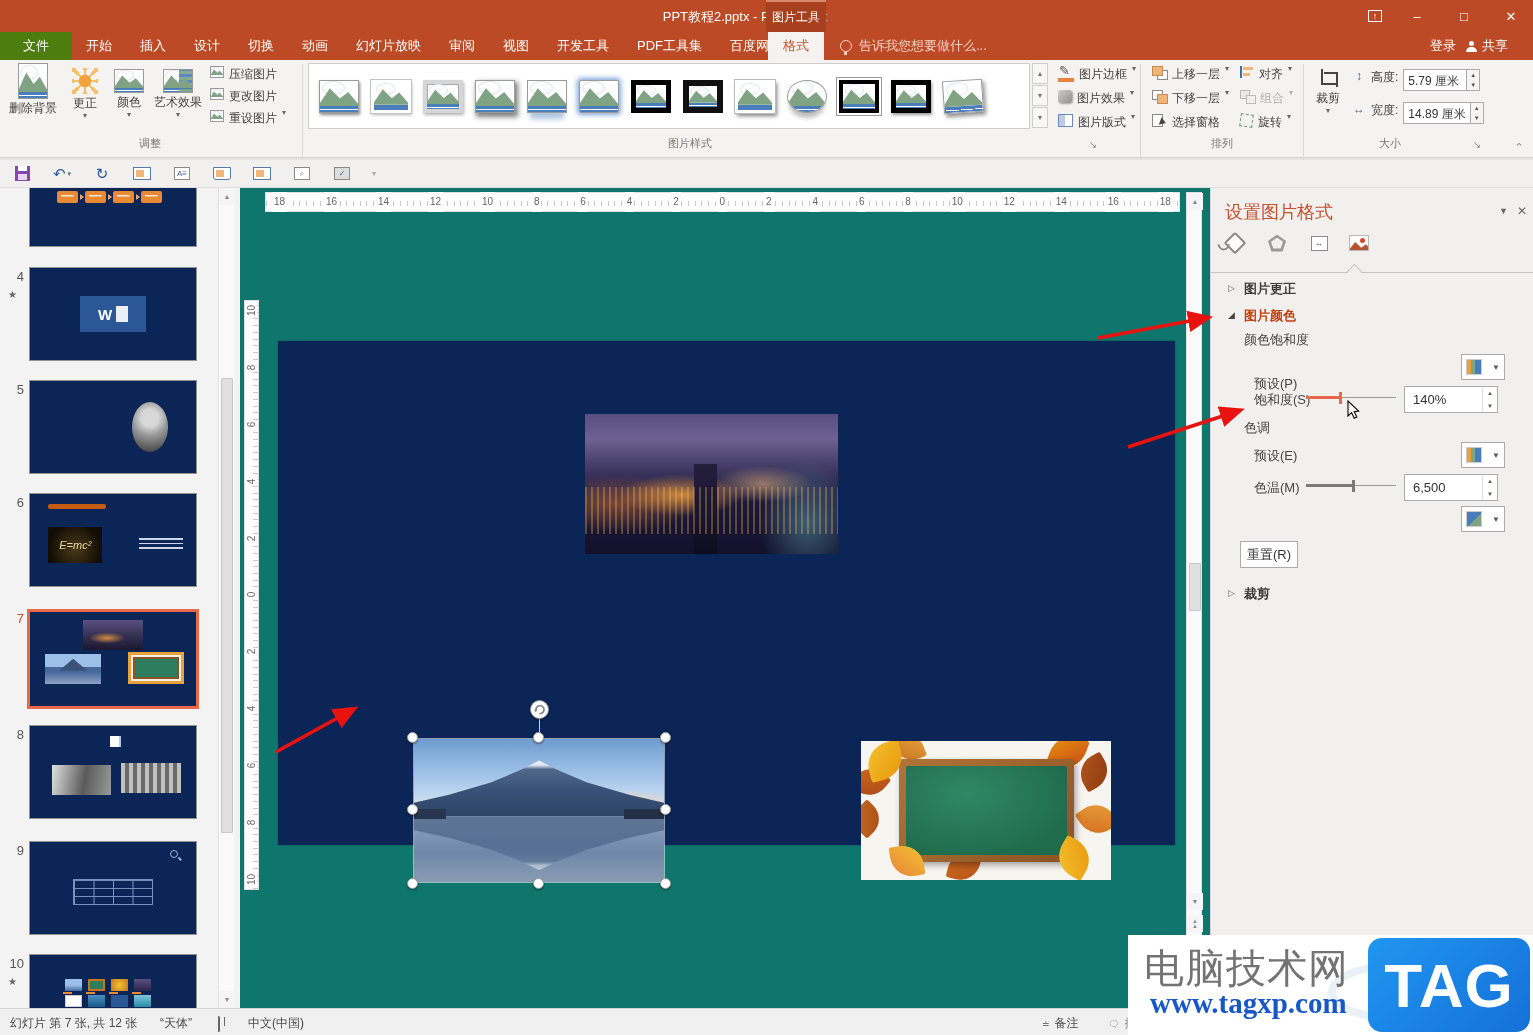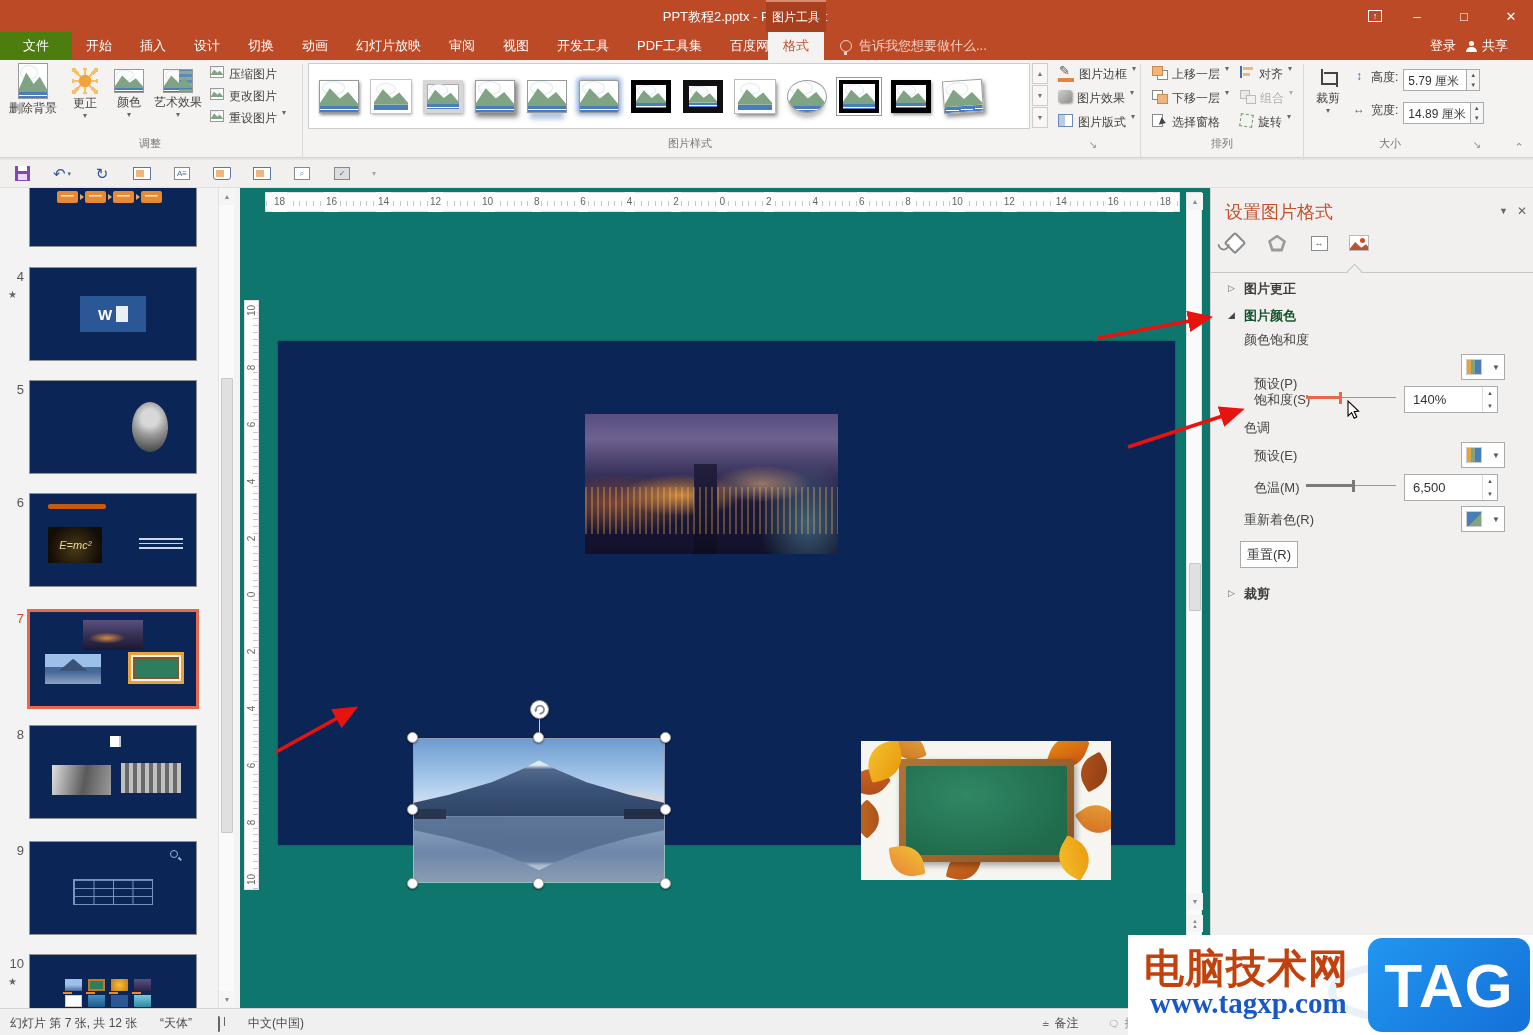--- a/index.html
+++ b/index.html
@@ -205,21 +205,21 @@
   .size-ico{width:17px;height:15px;border:1.5px solid #8a8a8a;position:relative;background:#fff;font-size:9px;color:#666;text-align:center;line-height:13px}
   .pic-ico{width:20px;height:16px;border:1px solid #b8b8b8;background:#fff;position:relative;overflow:hidden}
   .pic-ico::before{content:"";position:absolute;right:3px;top:2px;width:5px;height:5px;border-radius:50%;background:#d24726}
   .pic-ico::after{content:"";position:absolute;left:-2px;bottom:-1px;width:24px;height:9px;background:#b85432;clip-path:polygon(0 100%,30% 0,55% 65%,75% 25%,100% 100%)}
   #panel-divider{position:absolute;left:0;top:84px;width:323px;height:1px;background:#c8c5c2}
   #panel-notch{position:absolute;left:138px;top:78px;width:11px;height:11px;background:#f1f0ef;border-left:1px solid #c8c5c2;border-top:1px solid #c8c5c2;transform:rotate(45deg)}
   .prow{position:absolute;left:0;width:323px;height:20px}
   .tri{position:absolute;left:17px;top:3px;font-size:9px;color:#666}
   .tri.exp{color:#444}
   .sect{position:absolute;left:33px;top:0;font-weight:bold;color:#3d3d3d}
-  .sect.red{color:#14532d}
+  .sect.red{color:#c2410c}
   .plabel{position:absolute;top:0}
   .preset-btn{position:absolute;left:250px;width:44px;height:26px;border:1px solid #ababab;background:#fff;display:flex;align-items:center;justify-content:space-between;padding:0 4px}
   .preset-btn .pp{width:16px;height:16px;border:1px solid #ccc;background:linear-gradient(90deg,#e8a33d 0 28%,#7fa383 28% 55%,#4a7ebb 55%)}
   .preset-btn .pa{font-size:8px;color:#555}
   .slider{position:absolute;left:95px;width:90px;height:14px}
   .slider .track{position:absolute;left:0;top:6px;width:100%;height:1px;background:#9a9a9a}
   .slider .fill{position:absolute;top:5px;height:3px;background:#e8694a}
   .slider .thumb-s{position:absolute;top:1px;width:3px;height:12px;background:#e8694a}
   .slider.gray .fill{background:#7a7a7a}
   .slider.gray .thumb-s{background:#7a7a7a}
@@ -237,21 +237,21 @@
   .view-ico{width:14px;height:12px;border:1px solid #888;background:#fff}
   .view-ico.grid{background:linear-gradient(#888 1px,transparent 1px) 0 0/100% 50%,linear-gradient(90deg,#888 1px,transparent 1px) 0 0/50% 100%,#fff}
   #ime-pill{position:absolute;left:1292px;top:3px;width:66px;height:20px;border:1px solid #bbb;border-radius:10px;background:#f8f8f8;color:#888;font-size:11px;display:flex;align-items:center;justify-content:center;gap:4px}
   .zoom-track{position:absolute;left:1384px;top:12px;width:78px;height:1px;background:#999}
   .zoom-thumb{position:absolute;left:1408px;top:7px;width:4px;height:11px;background:#777}
 
   
   #watermark{position:absolute;left:1128px;top:935px;width:405px;height:100px;background:#fff;z-index:50;overflow:hidden}
   #wm-ghost-circle{position:absolute;left:200px;top:28px;width:120px;height:58px;border:8px solid #d8e8f4;border-radius:50%;opacity:.6}
   #wm-ghost{position:absolute;left:245px;top:58px;color:#c8d8e8;font-size:16px;font-weight:bold}
-  #wm1{position:absolute;left:16px;top:6px;font-size:40px;font-weight:700;color:#c2410c;letter-spacing:1px}
+  #wm1{position:absolute;left:16px;top:6px;font-size:40px;font-weight:400;color:#737373;letter-spacing:1px}
   #wm2{position:absolute;left:22px;top:52px;font-size:29px;font-weight:bold;color:#1857c8;font-family:"Liberation Serif","DejaVu Serif",serif}
   #wm-logo{position:absolute;left:240px;top:3px;width:162px;height:94px;background:linear-gradient(135deg,#2196f0,#1470d8);border-radius:14px;display:flex;align-items:center;justify-content:center;color:#fff;font-size:62px;font-weight:900;letter-spacing:1px}
 
   
   #overlay{position:absolute;left:0;top:0;width:1533px;height:1035px;pointer-events:none;z-index:40}
 </style>
 </head>
 <body>
 
 <div id="titlebar">
@@ -752,23 +752,20 @@
         <span class="thumb-s" style="left:46px"></span>
     </div>
     <div class="pinput" style="top:286px">
       <span class="val">6,500</span>
       <span class="spin">
           <span>▲</span>
           <span>▼</span>
         </span>
     </div>
 
-    <div class="prow" style="top:323px">
-      <span class="plabel" style="left:33px">重新着色(R)</span>
-    </div>
     <div class="preset-btn" style="top:318px">
       <span class="pp" style="background:linear-gradient(135deg,#4a7ebb 0 55%,#7fa383 55%)"></span>
         <span class="pa">▼</span>
     </div>
 
     <div id="reset-btn">
         <span>重置(R)</span>
       </div>
 
     <div class="prow" style="top:397px">

